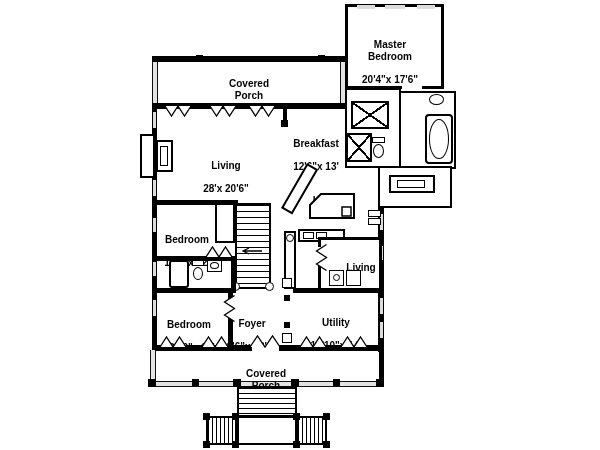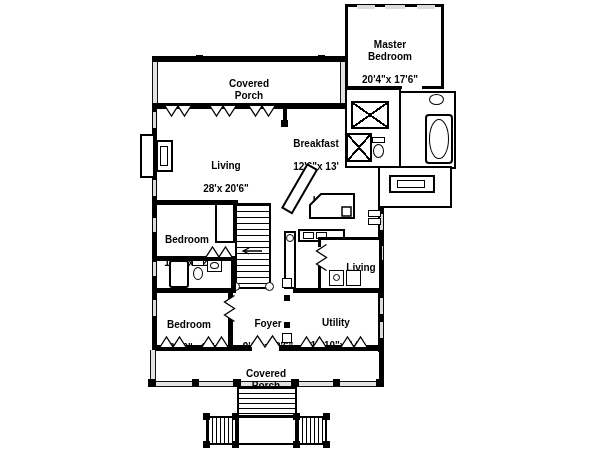--- a/index.html
+++ b/index.html
@@ -175,21 +175,21 @@
   <div class="w" style="left:228px;top:293px;width:5px;height:55px;"></div>
   <div class="abs" style="left:228px;top:300px;width:5px;height:16px;background:#fff;"></div>
   <svg width="26" height="11" style="left:216px;top:303px;transform:rotate(90deg);">
       <path d="M0 0 L6.5 10 L13 0 L19.5 10 L26 0" fill="#fff" stroke="#000" stroke-width="1.3"></path>
     </svg>
   <div class="lbl" style="left:189px;top:307px;">
     <div>Bedroom</div>
     <div>13'10"x 12'</div>
   </div>
 
-  <div class="lbl" style="left:268px;top:306px;">
+  <div class="lbl" style="left:252px;top:306px;">
     <div>Foyer</div>
     <div>9'6"x 12'6"</div>
   </div>
 
   <div class="box1" style="left:282px;top:278px;width:10px;height:10px;"></div>
   <div class="box1" style="left:282px;top:333px;width:10px;height:10px;"></div>
   <div class="post" style="left:284px;top:295px;width:6px;height:6px;"></div>
   <div class="post" style="left:284px;top:322px;width:6px;height:6px;"></div>
 
   <div class="abs" style="left:252px;top:345px;width:27px;height:6px;background:#fff;"></div>

